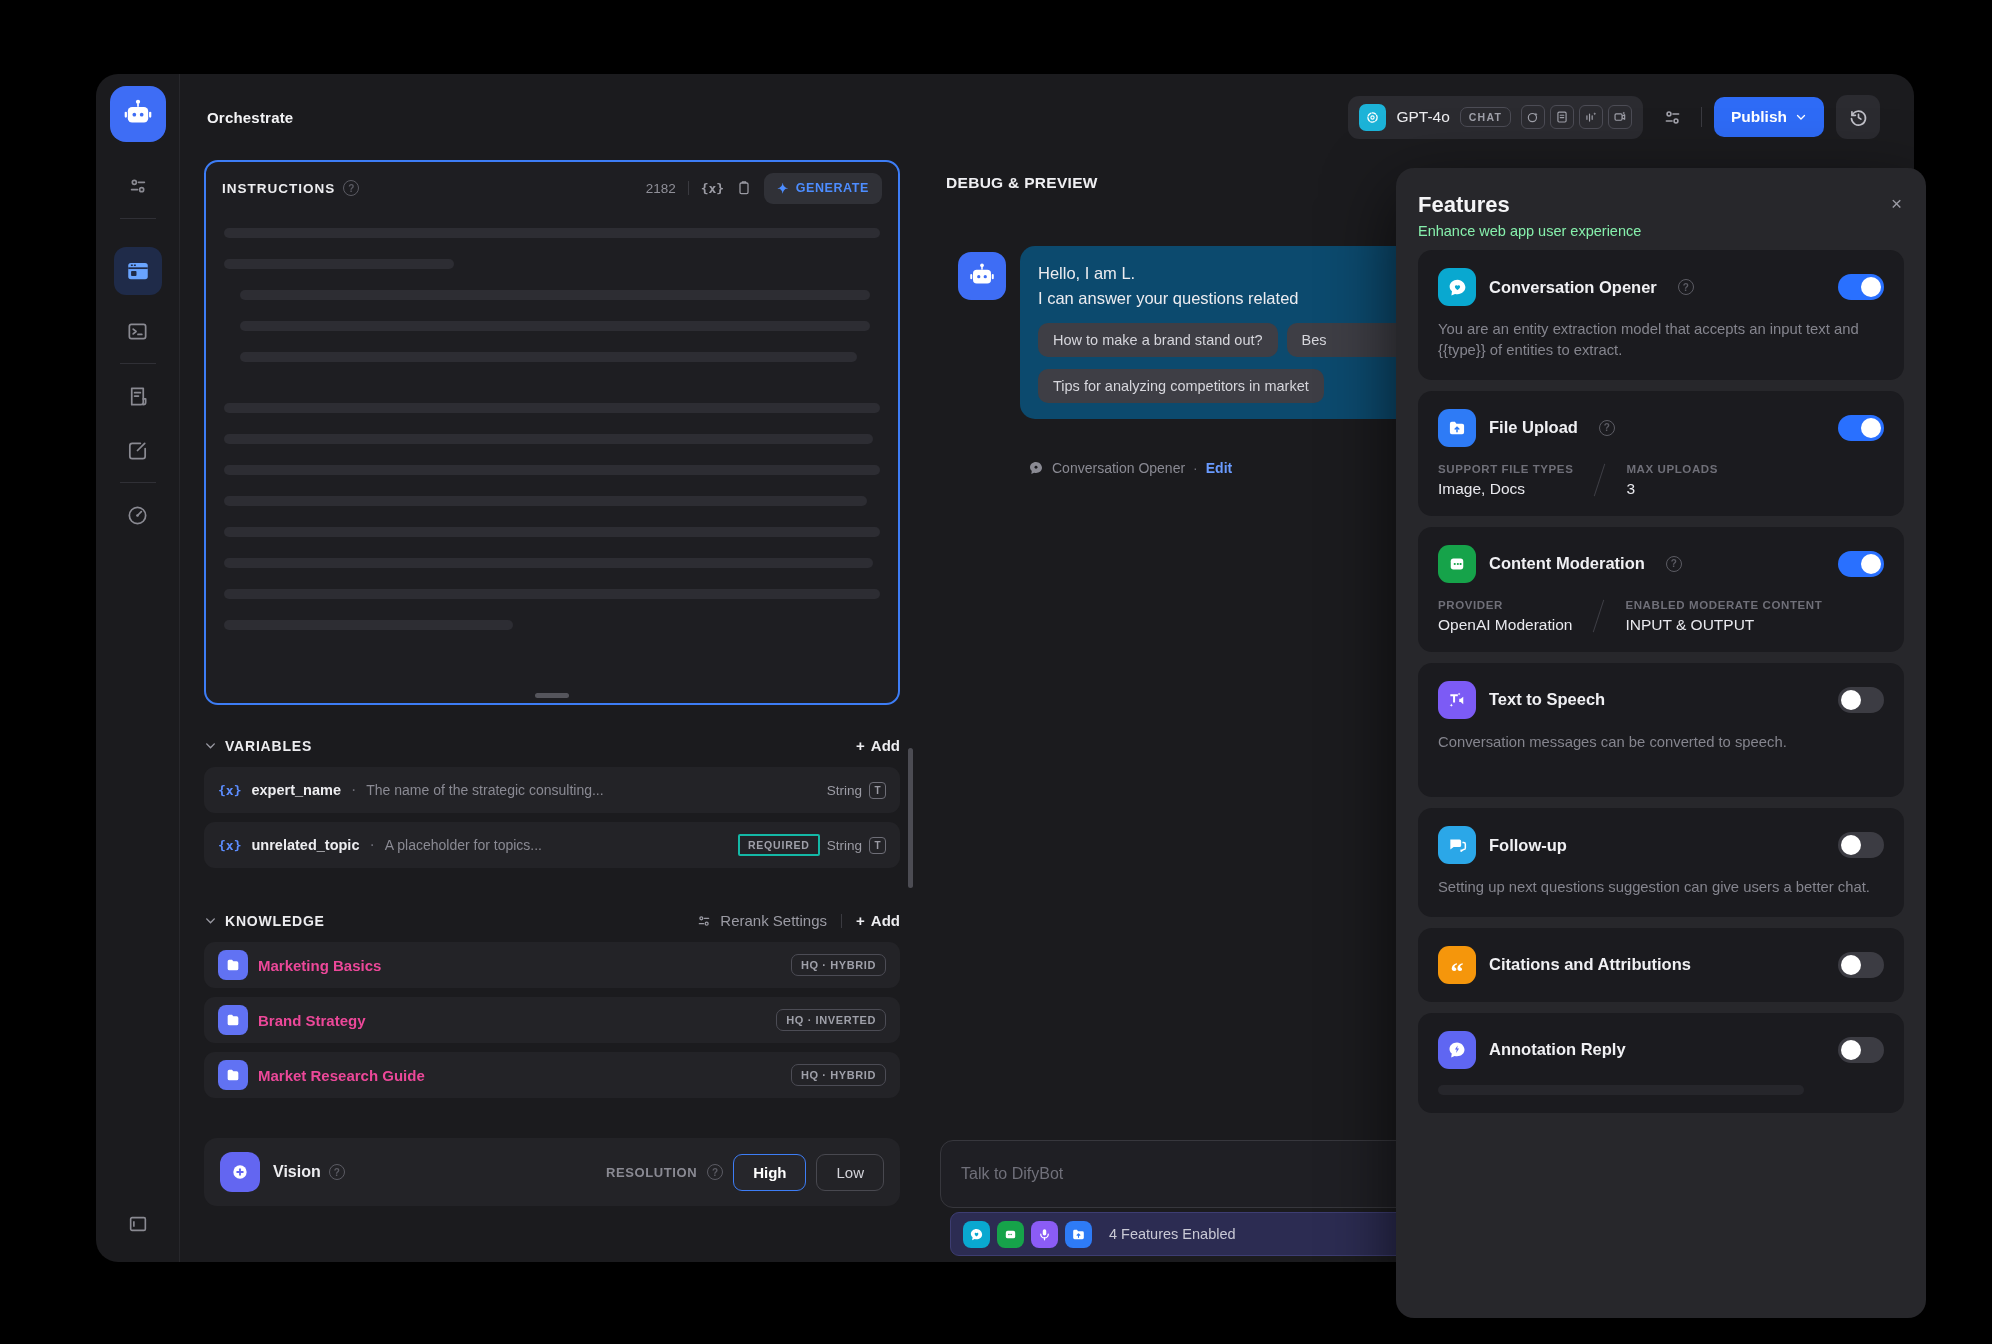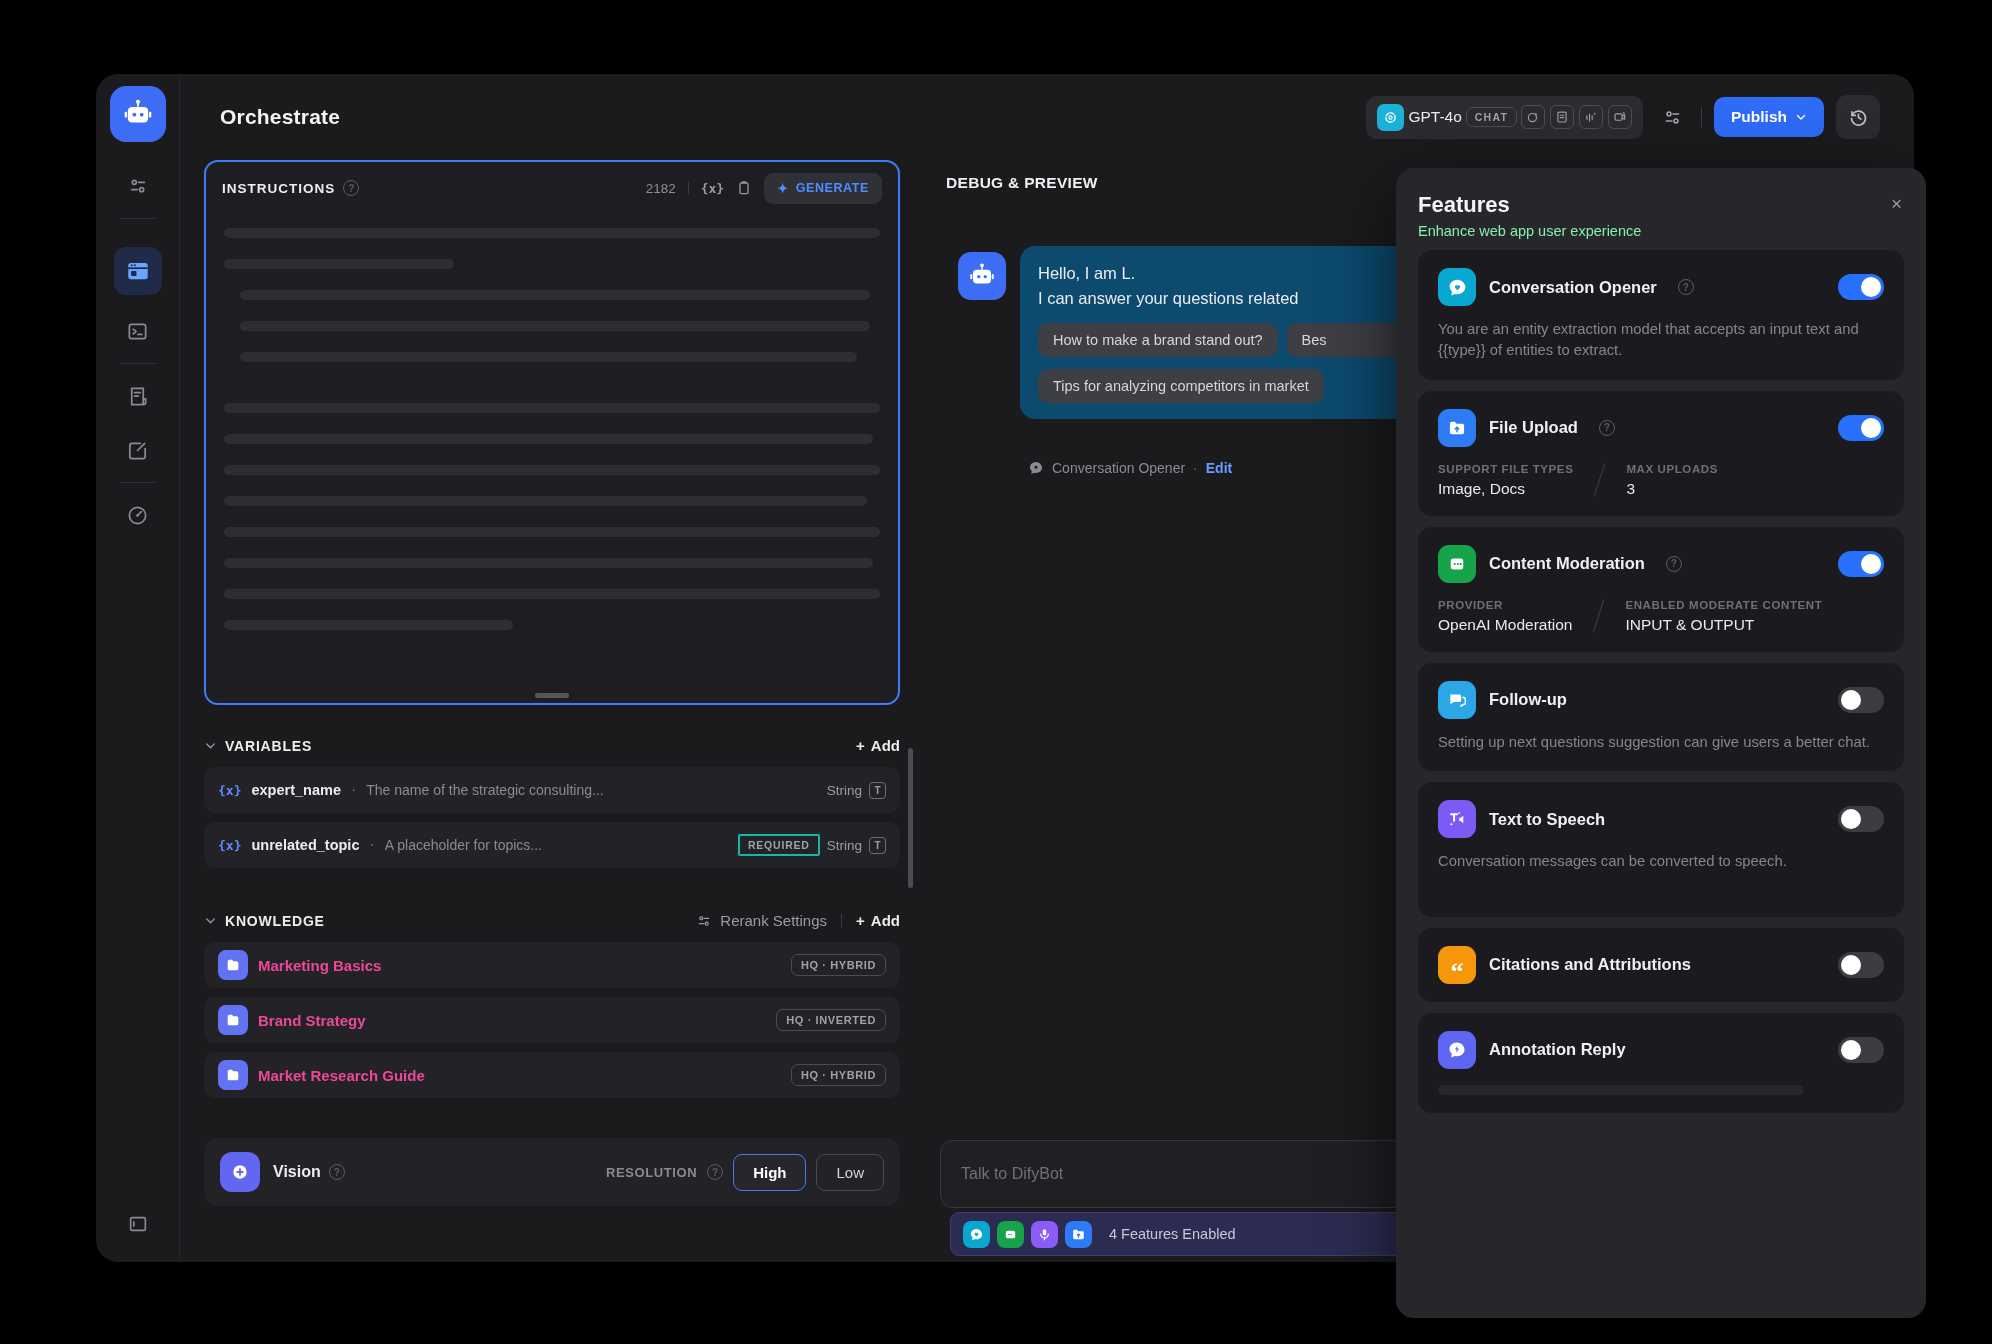--- a/index.html
+++ b/index.html
@@ -16,23 +16,23 @@
   .app-icon { width:56px; height:56px; border-radius:16px; background:#3e6df5; margin-top:12px;
               display:flex; align-items:center; justify-content:center; }
   .side-icn { width:44px; height:44px; display:flex; align-items:center; justify-content:center; color:#8a8a92; }
   .side-div { width:36px; height:1px; background:#303036; margin:10px 0; }
   .side-active { width:48px; height:48px; border-radius:12px; background:#1f2b49;
                  display:flex; align-items:center; justify-content:center; }
   .side-bottom { position:absolute; left:0; right:0; bottom:16px; display:flex; justify-content:center; }
 
   
   .titlebar { position:absolute; left:84px; top:0; right:0; height:86px; display:flex; align-items:center; }
-  .page-title { margin-left:40px; font-size:21px; font-weight:700; color:#f4f4f6; letter-spacing:.2px; }
+  .page-title { margin-left:27px; font-size:15px; font-weight:700; color:#f4f4f6; letter-spacing:.2px; }
   .tb-right { margin-left:auto; margin-right:34px; display:flex; align-items:center; gap:12px; }
-  .model-pill { display:flex; align-items:center; gap:4px; background:#2b2b30; border-radius:11px; padding:8px 11px; }
+  .model-pill { display:flex; align-items:center; gap:10px; background:#2b2b30; border-radius:11px; padding:8px 11px; }
   .openai-badge { width:27px; height:27px; border-radius:7px; background:#1cb3d8; display:flex; align-items:center; justify-content:center; }
   .model-name { color:#ededf0; font-size:15.5px; }
   .mode-badge { border:1px solid #4c4c55; border-radius:7px; color:#9fa0a9; font-size:10.5px; letter-spacing:1.2px;
                 padding:3px 8px; font-weight:700; }
   .cap-icn { width:24px; height:24px; border:1px solid #4c4c55; border-radius:6px; color:#9fa0a9;
              display:flex; align-items:center; justify-content:center; }
   .cap-group { display:flex; gap:5px; align-items:center; }
   .tb-sliders { width:34px; height:34px; display:flex; align-items:center; justify-content:center; color:#a2a2ab; }
   .tb-divider { width:1px; height:20px; background:#3a3a40; }
   .publish-btn { display:flex; align-items:center; gap:8px; background:#2e6bf6; color:#fff; font-size:15.5px;
@@ -590,56 +590,56 @@
           <div class="val">OpenAI Moderation</div>
         </div>
         <div class="kv-slash"></div>
         <div class="kv-col">
           <div class="lbl">ENABLED MODERATE CONTENT</div>
           <div class="val">INPUT &amp; OUTPUT</div>
         </div>
       </div>
     </div>
 
-    <div class="card">
-      <div class="card-head">
-        <span class="card-icn c-sky">
-          <svg width="20" height="20" viewBox="0 0 24 24" fill="#fff">
-            <path d="M4 5.5h11a2 2 0 0 1 2 2v5a2 2 0 0 1-2 2H8l-4 3z"></path>
-            <path d="M18.5 9h1.5a2 2 0 0 1 2 2v4.5a2 2 0 0 1-2 2h-.5l-2.5 2v-2" fill="none" stroke="#fff" stroke-width="1.8" stroke-linejoin="round"></path>
-          </svg>
-        </span>
-        <span class="card-title">Follow-up</span>
-        <span class="toggle">
-            <span class="knob"></span>
-          </span>
-      </div>
-      <div class="card-desc">Setting up next questions suggestion can give users a better chat.</div>
-    </div>
-
     <div class="card pad-b">
       <div class="card-head">
         <span class="card-icn c-violet">
           <svg width="20" height="20" viewBox="0 0 24 24" fill="#fff">
             <path d="M4 5h9v2.4H9.7V15H7.3V7.4H4z"></path>
             <path d="M16.5 10.5 19.5 8v9l-3-2.5h-1.8v-4z"></path>
             <path d="M5.2 16.2l.6 1.4 1.4.6-1.4.6-.6 1.4-.6-1.4-1.4-.6 1.4-.6z"></path>
             <path d="M14.5 3.2l.5 1.1 1.1.5-1.1.5-.5 1.1-.5-1.1-1.1-.5 1.1-.5z"></path>
           </svg>
         </span>
         <span class="card-title">Text to Speech</span>
         <span class="toggle">
             <span class="knob"></span>
           </span>
       </div>
       <div class="card-desc">Conversation messages can be converted to speech.</div>
     </div>
 
     <div class="card">
       <div class="card-head">
+        <span class="card-icn c-sky">
+          <svg width="20" height="20" viewBox="0 0 24 24" fill="#fff">
+            <path d="M4 5.5h11a2 2 0 0 1 2 2v5a2 2 0 0 1-2 2H8l-4 3z"></path>
+            <path d="M18.5 9h1.5a2 2 0 0 1 2 2v4.5a2 2 0 0 1-2 2h-.5l-2.5 2v-2" fill="none" stroke="#fff" stroke-width="1.8" stroke-linejoin="round"></path>
+          </svg>
+        </span>
+        <span class="card-title">Follow-up</span>
+        <span class="toggle">
+            <span class="knob"></span>
+          </span>
+      </div>
+      <div class="card-desc">Setting up next questions suggestion can give users a better chat.</div>
+    </div>
+
+    <div class="card">
+      <div class="card-head">
         <span class="card-icn c-orange">
           <span class="quote-glyph">“</span>
         </span>
         <span class="card-title">Citations and Attributions</span>
         <span class="toggle">
             <span class="knob"></span>
           </span>
       </div>
     </div>
 

